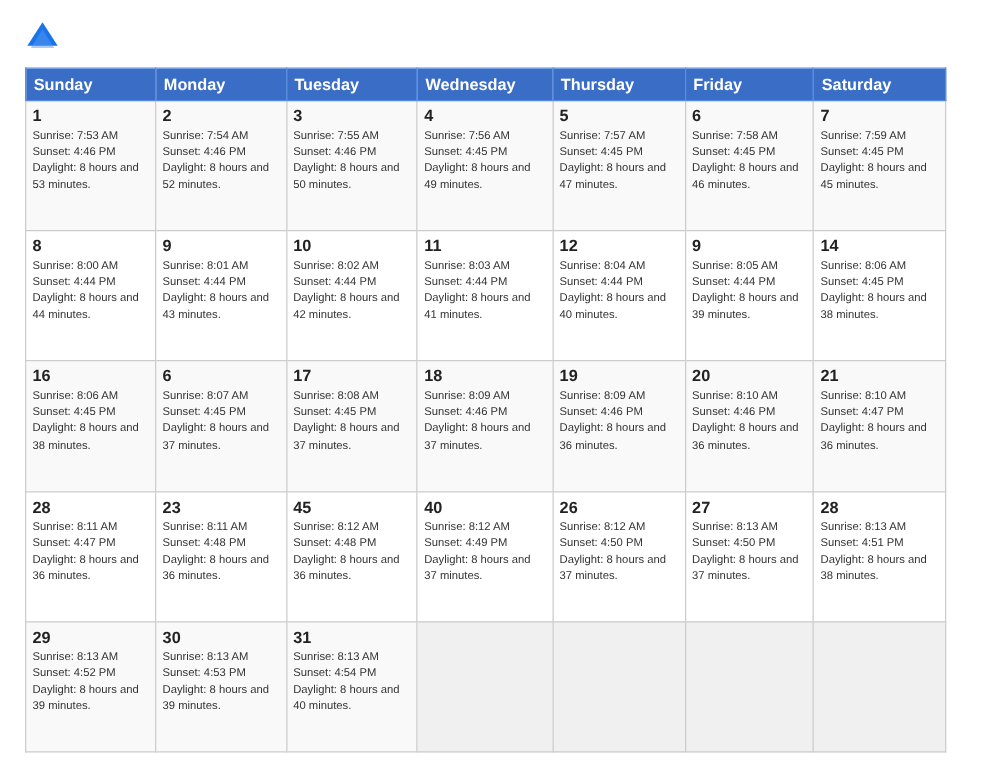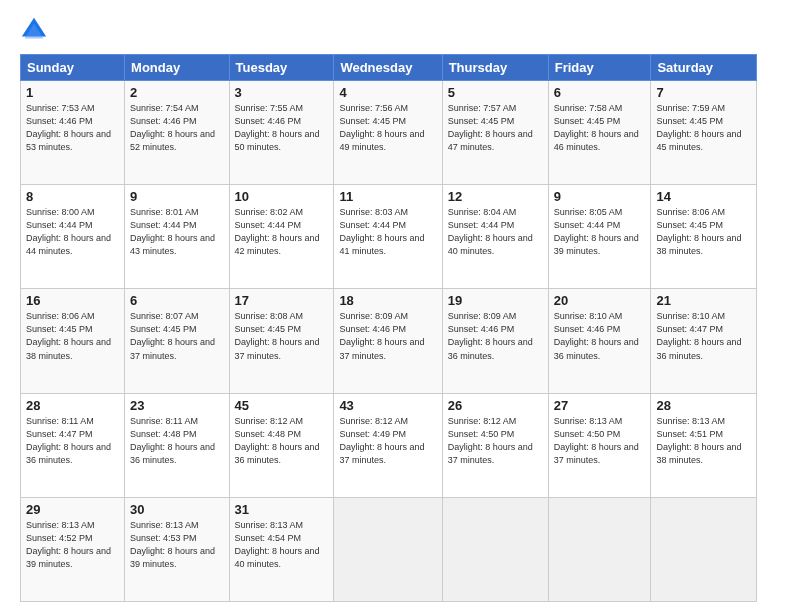--- a/index.html
+++ b/index.html
@@ -161,21 +161,21 @@
           <td><span class="day-number">17</span><span class="cell-text">Sunrise: 8:08 AM<br>Sunset: 4:45 PM<br>Daylight: 8 hours and 37 minutes.</span></td>
           <td><span class="day-number">18</span><span class="cell-text">Sunrise: 8:09 AM<br>Sunset: 4:46 PM<br>Daylight: 8 hours and 37 minutes.</span></td>
           <td><span class="day-number">19</span><span class="cell-text">Sunrise: 8:09 AM<br>Sunset: 4:46 PM<br>Daylight: 8 hours and 36 minutes.</span></td>
           <td><span class="day-number">20</span><span class="cell-text">Sunrise: 8:10 AM<br>Sunset: 4:46 PM<br>Daylight: 8 hours and 36 minutes.</span></td>
           <td><span class="day-number">21</span><span class="cell-text">Sunrise: 8:10 AM<br>Sunset: 4:47 PM<br>Daylight: 8 hours and 36 minutes.</span></td>
         </tr>
         <tr>
           <td><span class="day-number">28</span><span class="cell-text">Sunrise: 8:11 AM<br>Sunset: 4:47 PM<br>Daylight: 8 hours and 36 minutes.</span></td>
           <td><span class="day-number">23</span><span class="cell-text">Sunrise: 8:11 AM<br>Sunset: 4:48 PM<br>Daylight: 8 hours and 36 minutes.</span></td>
           <td><span class="day-number">45</span><span class="cell-text">Sunrise: 8:12 AM<br>Sunset: 4:48 PM<br>Daylight: 8 hours and 36 minutes.</span></td>
-          <td><span class="day-number">43</span><span class="cell-text">Sunrise: 8:12 AM<br>Sunset: 4:49 PM<br>Daylight: 8 hours and 37 minutes.</span></td>
+          <td><span class="day-number">40</span><span class="cell-text">Sunrise: 8:12 AM<br>Sunset: 4:49 PM<br>Daylight: 8 hours and 37 minutes.</span></td>
           <td><span class="day-number">26</span><span class="cell-text">Sunrise: 8:12 AM<br>Sunset: 4:50 PM<br>Daylight: 8 hours and 37 minutes.</span></td>
           <td><span class="day-number">27</span><span class="cell-text">Sunrise: 8:13 AM<br>Sunset: 4:50 PM<br>Daylight: 8 hours and 37 minutes.</span></td>
           <td><span class="day-number">28</span><span class="cell-text">Sunrise: 8:13 AM<br>Sunset: 4:51 PM<br>Daylight: 8 hours and 38 minutes.</span></td>
         </tr>
         <tr>
           <td><span class="day-number">29</span><span class="cell-text">Sunrise: 8:13 AM<br>Sunset: 4:52 PM<br>Daylight: 8 hours and 39 minutes.</span></td>
           <td><span class="day-number">30</span><span class="cell-text">Sunrise: 8:13 AM<br>Sunset: 4:53 PM<br>Daylight: 8 hours and 39 minutes.</span></td>
           <td><span class="day-number">31</span><span class="cell-text">Sunrise: 8:13 AM<br>Sunset: 4:54 PM<br>Daylight: 8 hours and 40 minutes.</span></td>
           <td class="empty"></td>
           <td class="empty"></td>

